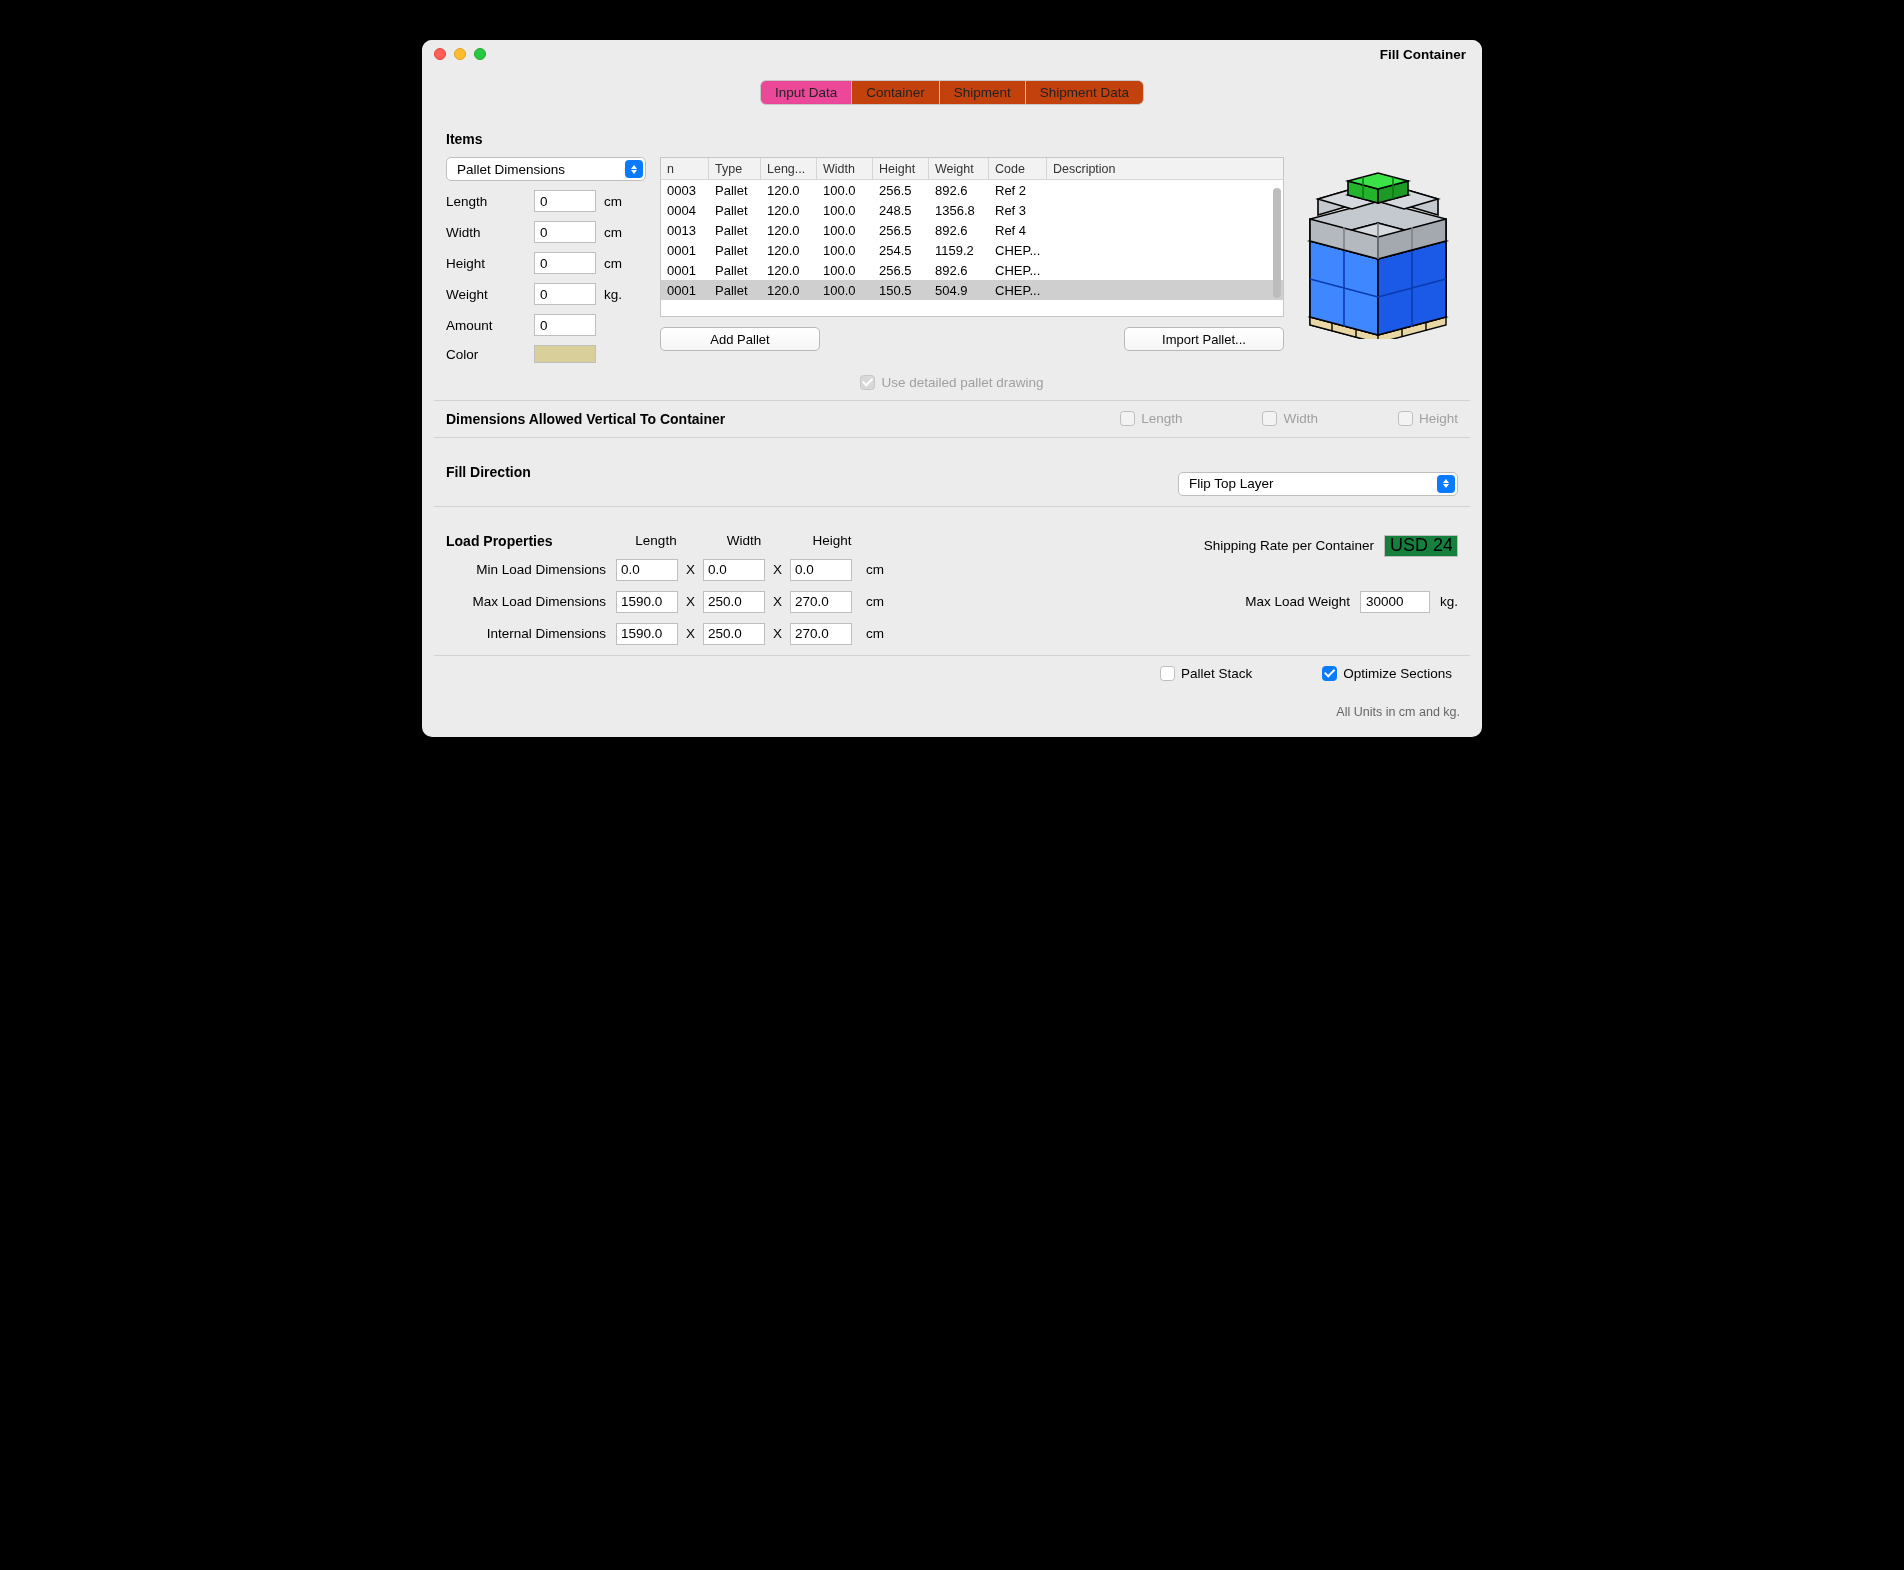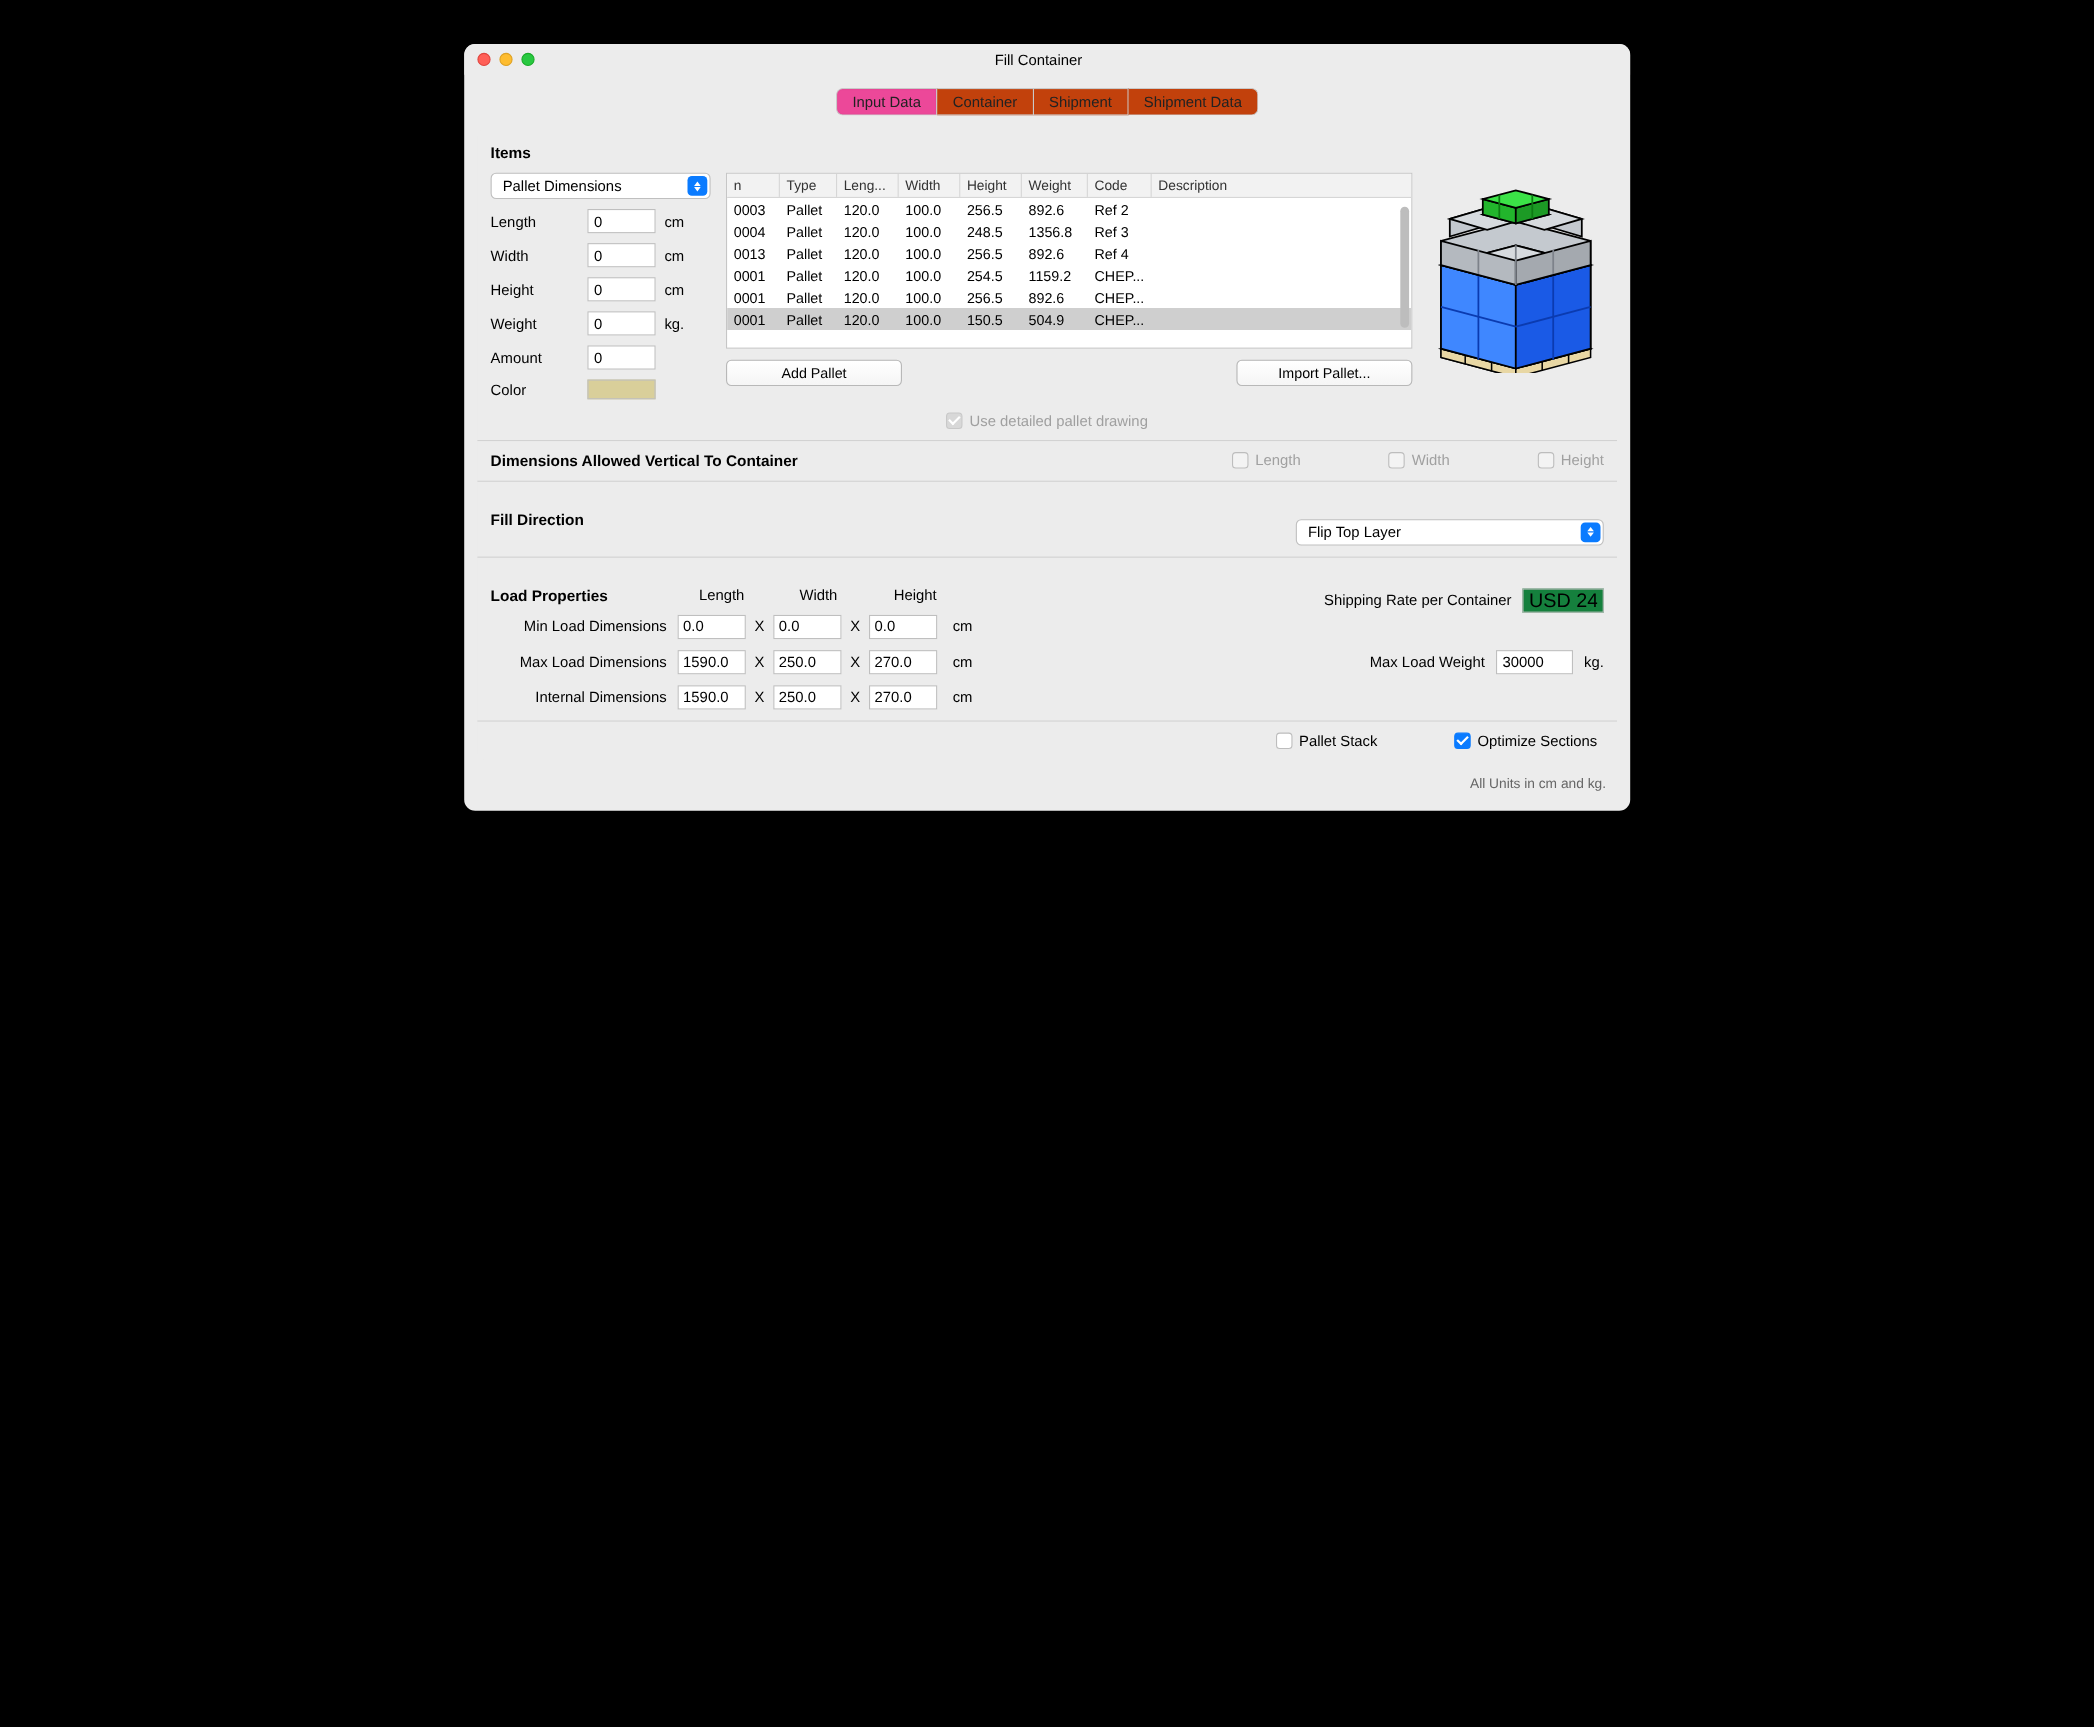--- a/index.html
+++ b/index.html
@@ -27,21 +27,21 @@
     position: relative;
     background: #ececec;
   }
   .traffic { display: flex; gap: 8px; padding-left: 12px; }
   .dot { width: 12px; height: 12px; border-radius: 50%; }
   .dot.red { background: #ff5f57; border: 0.5px solid #e0443e; }
   .dot.yellow { background: #febc2e; border: 0.5px solid #dea123; }
   .dot.green { background: #28c840; border: 0.5px solid #1aab29; }
   .window-title {
     position: absolute; left: 0; right: 16px;
-    text-align: center; font-weight: 400; font-size: 13.5px;
+    text-align: right; font-weight: 700; font-size: 13.5px;
   }
   .content { padding: 6px 12px 18px; }
   .tabbar {
     display: flex; justify-content: center; margin: 6px 0 12px;
   }
   .tabctrl {
     display: flex; border-radius: 6px; overflow: hidden;
     background: #ececec;
   }
   .tab {

